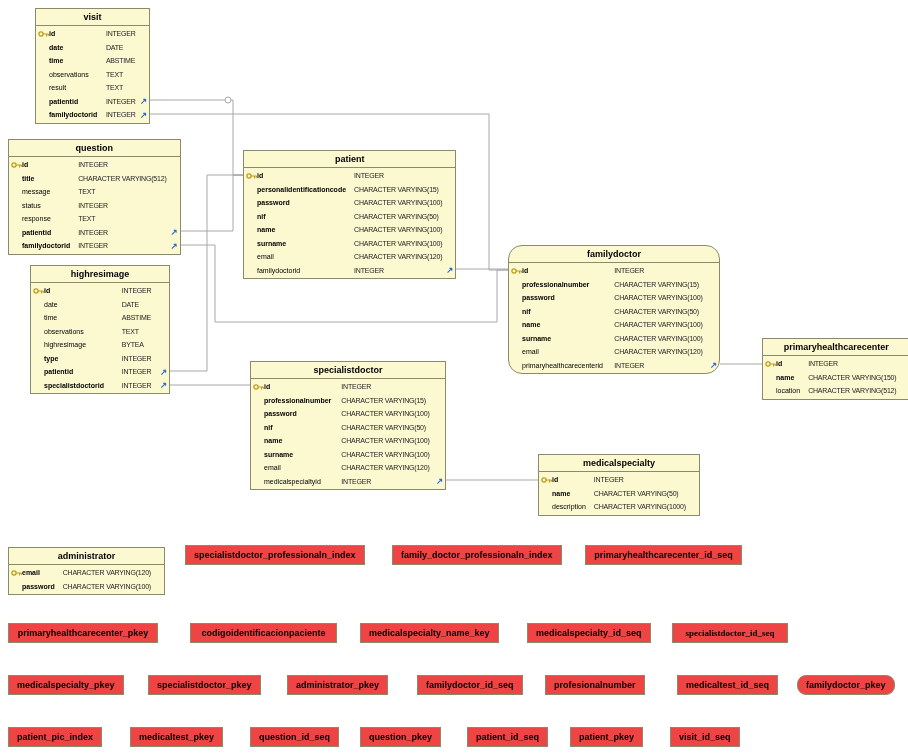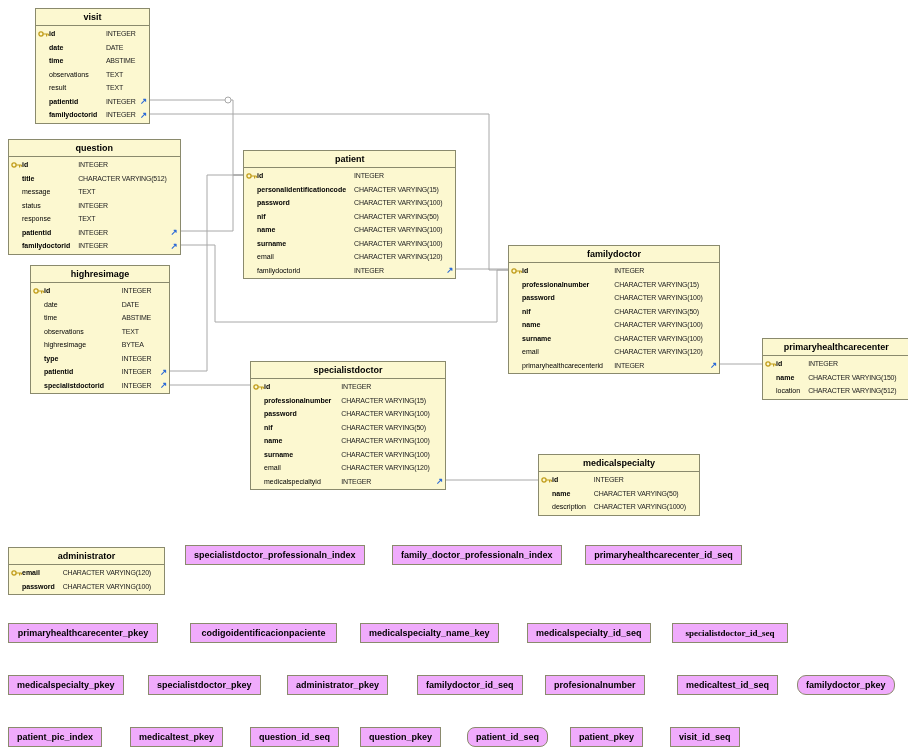--- a/index.html
+++ b/index.html
@@ -26,21 +26,21 @@
   .cell { display:table-cell; vertical-align:middle; white-space:nowrap; }
   .cell.icon { width:12px; text-align:center; padding-left:2px; }
   .cell.icon svg { vertical-align:middle; }
   .cell.name { padding-right:8px; }
   .cell.type { color:#222; letter-spacing:-0.2px; padding-right:2px; }
   .cell.fk { width:11px; color:#2e6bd6; font-size:8.5px; font-weight:bold; text-align:right; padding-right:2px; }
   .col-row.bold .cell.name { font-weight:bold; }
 
   .label-box {
     position:absolute; z-index:1; width:max-content;
-    background:#f0abfc; border:1px solid #8a8a6d;
+    background:#ef4444; border:1px solid #8a8a6d;
     font-weight:bold; font-size:9px; text-align:center;
     height:20px; line-height:18px; padding:0 8px; white-space:nowrap;
   }
 
   #watermark { position:absolute; left:84px; top:729px; z-index:0; color:#9a9a9a; font-size:11px; }
 </style>
 </head>
 <body>
 
 <div id="canvas">
@@ -265,21 +265,21 @@
           <span class="cell fk">↗</span>
         </div>
         <div class="col-row bold">
           <span class="cell icon"></span>
           <span class="cell name">specialistdoctorid</span>
           <span class="cell type">INTEGER</span>
           <span class="cell fk">↗</span>
         </div>
       </div>
     </div>
-    <div class="tbl" style="left: 508px; top: 245px; min-width: 212px;">
+    <div class="tbl" style="left: 508px; top: 245px; min-width: 212px; border-radius: 14px;">
       <div class="tbl-title">familydoctor</div>
       <div class="rows">
         <div class="col-row bold">
           <span class="cell icon"><svg width="11" height="8" viewBox="0 0 11 8">
               <circle cx="3" cy="4" r="2.1" fill="none" stroke="#c09b18" stroke-width="1.3"></circle>
               <path d="M5.2 4 H10.4 M8.6 4 V6.4 M10.4 4 V5.8" stroke="#c09b18" stroke-width="1.1" fill="none"></path>
             </svg></span>
           <span class="cell name">id</span>
           <span class="cell type">INTEGER</span>
           <span class="cell fk"></span>
@@ -468,17 +468,17 @@
     <div class="label-box" style="left: 148px; top: 675px; min-width: 108px;">specialistdoctor_pkey</div>
     <div class="label-box" style="left: 287px; top: 675px; min-width: 97px;">administrator_pkey</div>
     <div class="label-box" style="left: 417px; top: 675px; min-width: 97px;">familydoctor_id_seq</div>
     <div class="label-box" style="left: 545px; top: 675px; min-width: 97px;">profesionalnumber</div>
     <div class="label-box" style="left: 677px; top: 675px; min-width: 89px;">medicaltest_id_seq</div>
     <div class="label-box" style="left: 797px; top: 675px; min-width: 97px; border-radius: 9px;">familydoctor_pkey</div>
     <div class="label-box" style="left: 8px; top: 727px; min-width: 90px;">patient_pic_index</div>
     <div class="label-box" style="left: 130px; top: 727px; min-width: 87px;">medicaltest_pkey</div>
     <div class="label-box" style="left: 250px; top: 727px; min-width: 77px;">question_id_seq</div>
     <div class="label-box" style="left: 360px; top: 727px; min-width: 74px;">question_pkey</div>
-    <div class="label-box" style="left: 467px; top: 727px; min-width: 72px; border-radius: 8px;">patient_id_seq</div>
+    <div class="label-box" style="left: 467px; top: 727px; min-width: 72px;">patient_id_seq</div>
     <div class="label-box" style="left: 570px; top: 727px; min-width: 71px;">patient_pkey</div>
     <div class="label-box" style="left: 670px; top: 727px; min-width: 63px;">visit_id_seq</div>
     <div class="label-box" style="left: 762px; top: 759px; min-width: 57px;">visit_pkey</div>
   </div>
 
 </body></html>

